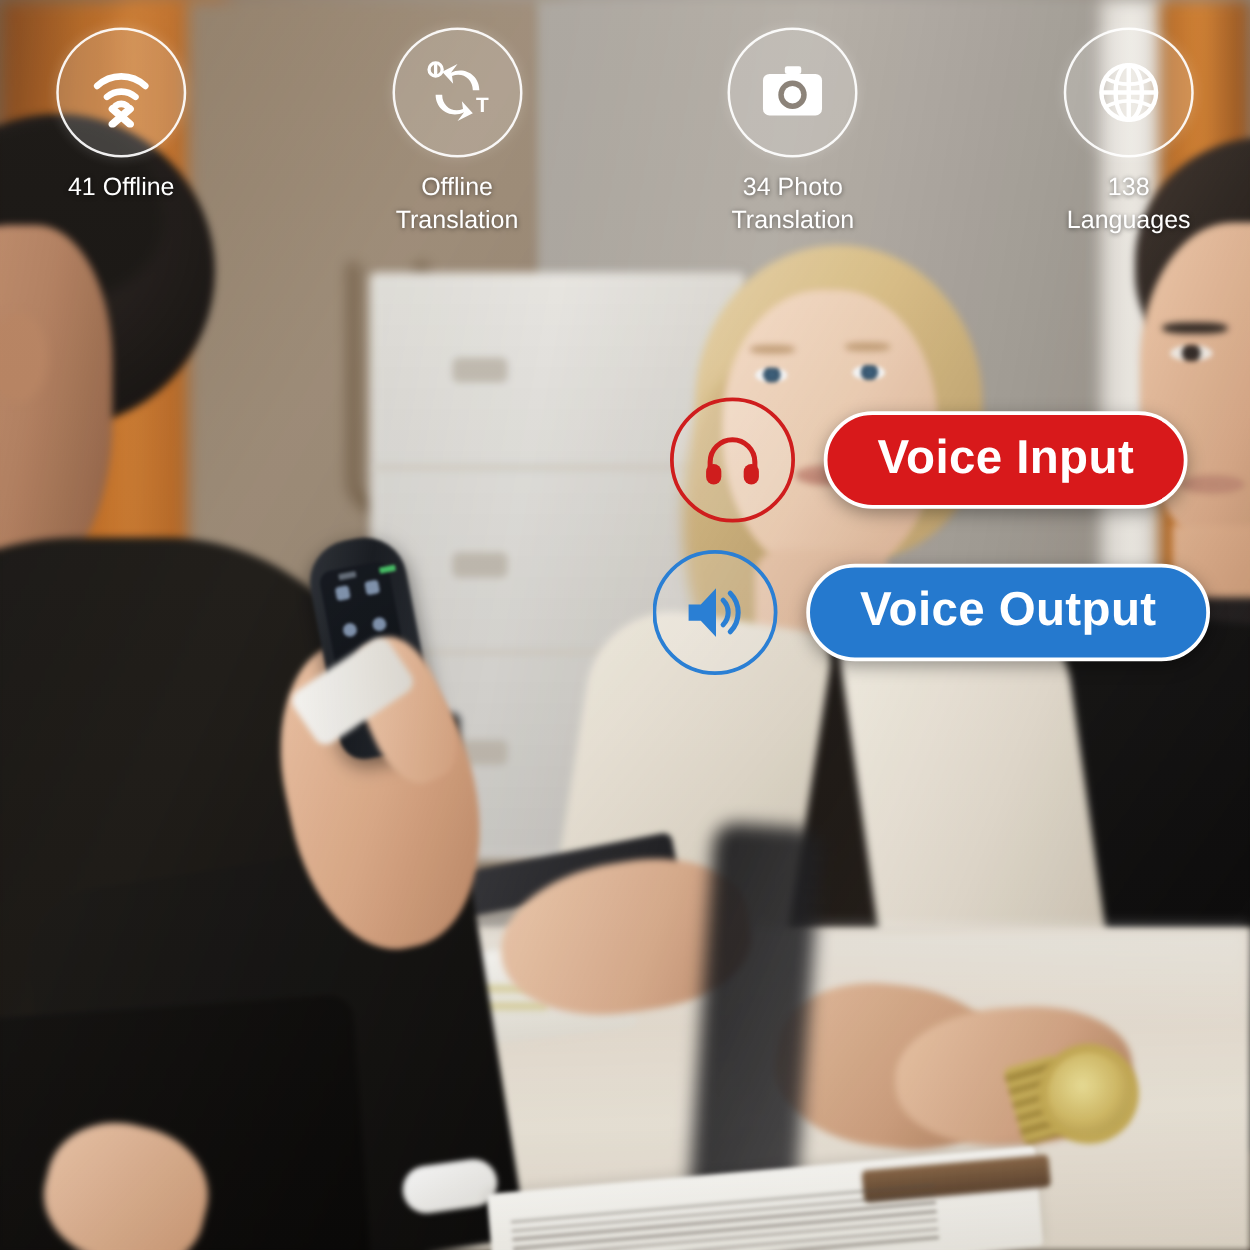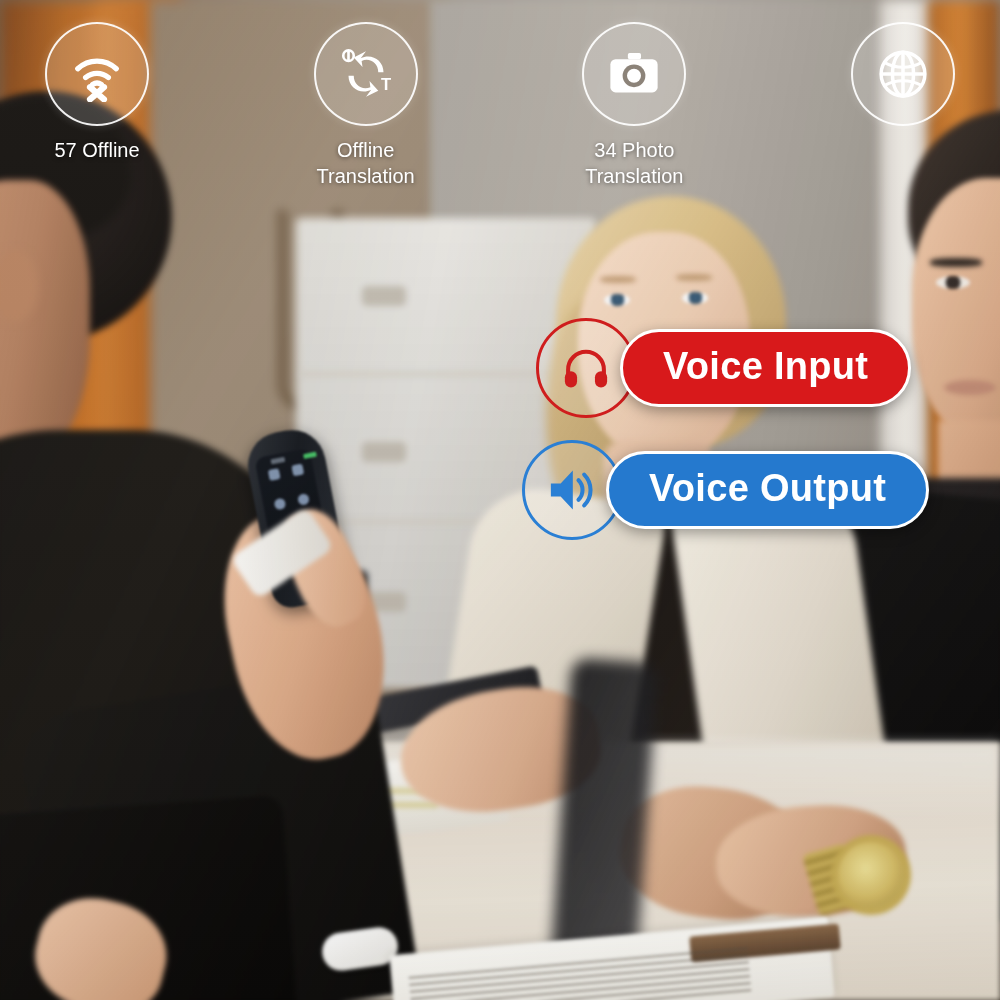--- a/index.html
+++ b/index.html
@@ -202,21 +202,21 @@
   .f-circle{width:100px;height:100px;border-radius:50%;
     border:2px solid rgba(255,255,255,.92);
     background:rgba(255,255,255,.17);
     display:flex;align-items:center;justify-content:center;
     box-shadow:0 0 10px rgba(255,255,255,.18);}
   .f-circle svg{width:56px;height:56px;display:block;}
   .f-label{margin-top:12px;text-align:center;color:#fff;font-size:20px;line-height:1.28;
     text-shadow:0 1px 4px rgba(0,0,0,.55);white-space:nowrap;}
 
   
-  .voice-row{position:absolute;display:flex;align-items:center;}
+  .voice-row{position:absolute;display:flex;align-items:center;gap:39px;}
   .voice-row.input{left:536px;top:318px;}
   .voice-row.output{left:522px;top:440px;}
   .v-ring{width:94px;height:94px;border-radius:50%;display:flex;align-items:center;justify-content:center;
     background:rgba(255,255,255,.16);flex:none;}
   .v-ring.red{border:3px solid #cf1d1d;}
   .v-ring.blue{border:3px solid #2a7fd4;}
   .v-ring svg{width:52px;height:52px;display:block;}
   .v-pill{margin-left:-16px;border-radius:40px;color:#fff;
     font-size:38px;font-weight:bold;letter-spacing:.3px;
     padding:13px 40px 16px;border:3px solid #ffffff;
@@ -334,21 +334,21 @@
         <span>
           <svg viewBox="0 0 64 64" fill="none">
             <path d="M10 26 a32 32 0 0 1 44 0" stroke="#fff" stroke-width="6" stroke-linecap="round"></path>
             <path d="M19 36 a20 20 0 0 1 26 0" stroke="#fff" stroke-width="6" stroke-linecap="round"></path>
             <path d="M27 44 a9 9 0 0 1 10 0" stroke="#fff" stroke-width="6" stroke-linecap="round"></path>
             <path d="M24 47 L40 61 M40 47 L24 61" stroke="#fff" stroke-width="7" stroke-linecap="round"></path>
           </svg>
         </span>
       </div>
       <div class="f-label">
-        <div>57 Offline</div>
+        <div>41 Offline</div>
       </div>
     </div>
 
 
     <div class="feature">
       <div class="f-circle">
         <span>
           <svg viewBox="0 0 64 64" fill="none">
             <circle cx="12" cy="11" r="6" stroke="#fff" stroke-width="3"></circle>
             <path d="M12 7 v8" stroke="#fff" stroke-width="3" stroke-linecap="round"></path>
@@ -387,20 +387,24 @@
           <svg viewBox="0 0 64 64" fill="none">
             <circle cx="32" cy="32" r="25" stroke="#fff" stroke-width="4"></circle>
             <ellipse cx="32" cy="32" rx="12" ry="25" stroke="#fff" stroke-width="4"></ellipse>
             <path d="M32 7 V57" stroke="#fff" stroke-width="4"></path>
             <path d="M7 32 H57" stroke="#fff" stroke-width="4"></path>
             <path d="M11 19 a44 44 0 0 0 42 0" stroke="#fff" stroke-width="3.4"></path>
             <path d="M11 45 a44 44 0 0 1 42 0" stroke="#fff" stroke-width="3.4"></path>
           </svg>
         </span>
       </div>
+      <div class="f-label">
+        <div>138</div>
+        <div>Languages</div>
+      </div>
     </div>
 
   </div>
 
   <div class="voice-row input">
     <div class="v-ring red">
       <span>
         <svg viewBox="0 0 64 64" fill="none">
           <path d="M10 42 V34 a22 22 0 0 1 44 0 v8" stroke="#cf1d1d" stroke-width="5" stroke-linecap="round"></path>
           <rect x="6" y="36" width="15" height="20" rx="7.5" fill="#cf1d1d"></rect>

